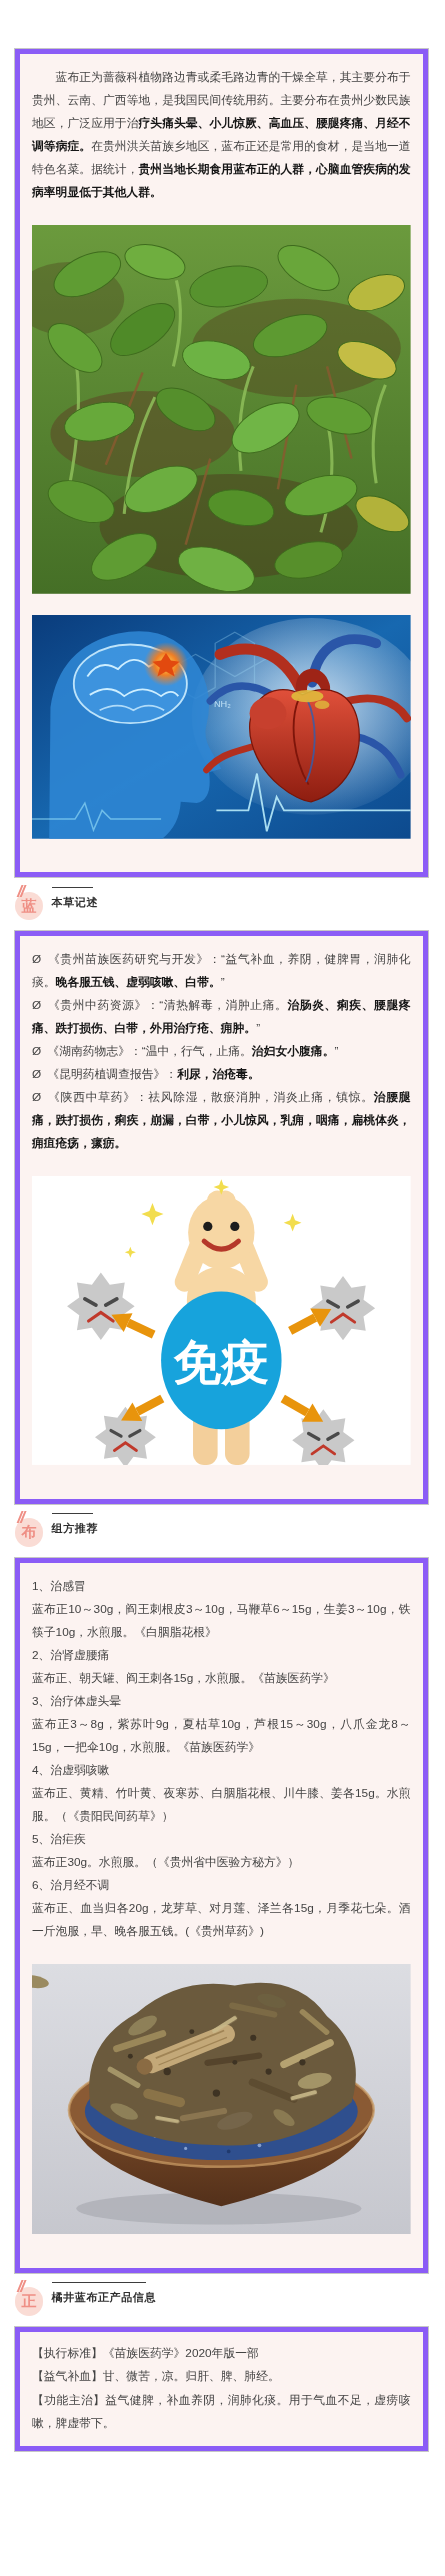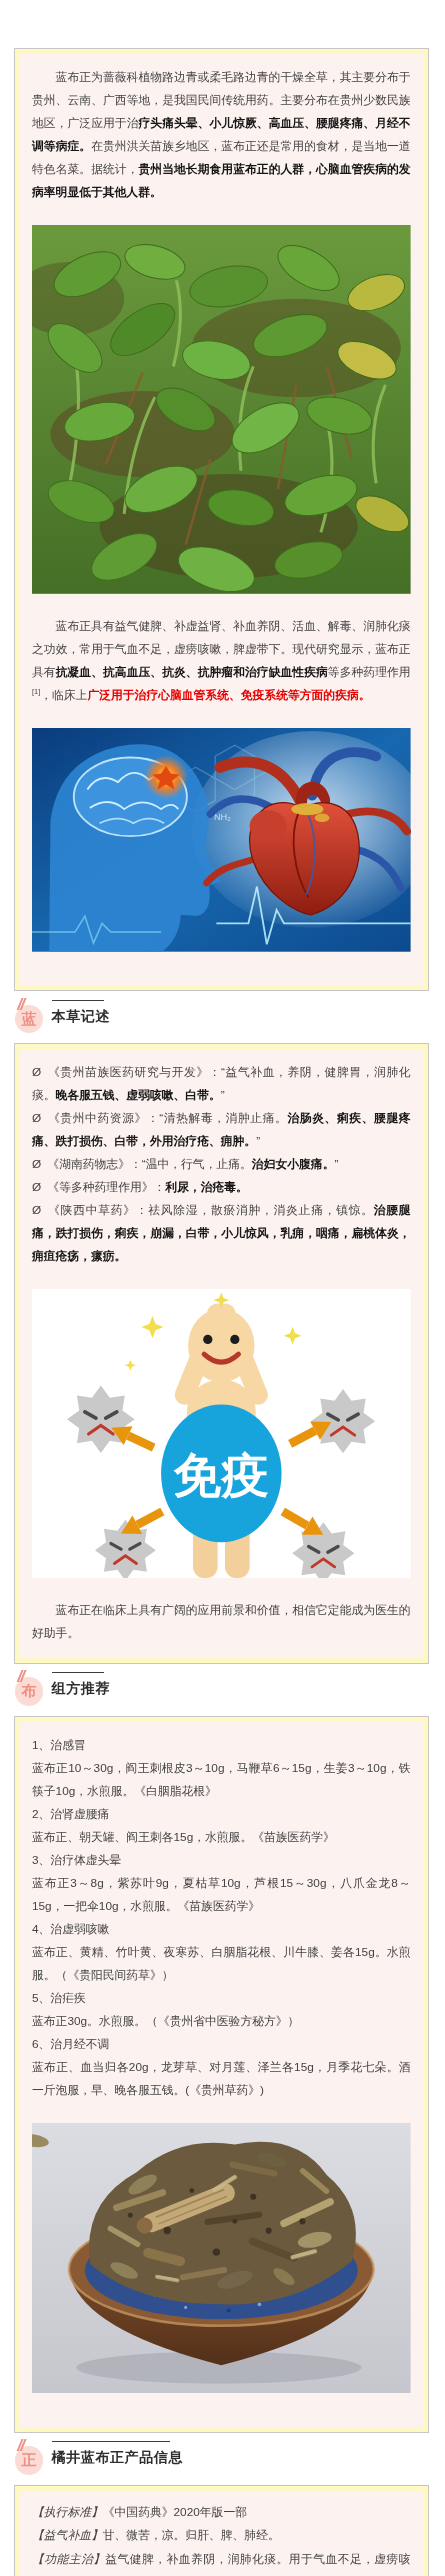--- a/index.html
+++ b/index.html
@@ -7,21 +7,21 @@
     width:445px;
     font-family:"Liberation Sans","DejaVu Sans",sans-serif;
     color:#434343;
     -webkit-font-smoothing:antialiased;
   }
   .spacer-top{height:48px;}
   .box{
     margin:0 16px 0 13.6px;
     border:0.6px solid #c6c6c6;
     padding:5px;
-    background:#fef9c3;
+    background:#8b5cf6;
   }
   .panel{
     background:#fcf3f1;
     padding:12.4px;
   }
   .panel.product-panel{padding:10px 12.4px;}
   .para{
     margin:0;
     font-size:11.8px;
     line-height:23px;
@@ -55,22 +55,22 @@
   }
   .badge{
     position:absolute;left:1.2px;top:6.2px;
     width:28.5px;height:28.5px;border-radius:50%;
     background:#fadcd5;color:#ef8f85;
     font-size:15px;font-weight:bold;line-height:28.5px;text-align:center;
     z-index:1;
   }
   .title-wrap{position:absolute;left:38px;top:1.2px;}
   .title-line{border-top:1.2px solid #3d3d3d;width:90%;margin-bottom:6.8px;}
-  .section-title{font-size:14px;font-weight:bold;color:#2f2f2f;letter-spacing:0.6px;}
-  .product-label{white-space:pre;font-style:italic;}
+  .section-title{font-size:11px;font-weight:bold;color:#2f2f2f;letter-spacing:0.6px;}
+  .product-label{white-space:pre;}
 </style>
 </head>
 <body>
 
 <div class="spacer-top"></div>
 
 <div class="box">
   <div class="panel">
     <p class="para"><span>蓝布正为蔷薇科植物路边青或柔毛路边青的干燥全草，其主要分布于贵州、云南、广西等地，是我国民间传统用药。主要分布在贵州少数民族地区，广泛应用于治</span><b class="seg-bold">疗头痛头晕、小儿惊厥、高血压、腰腿疼痛、月经不调等病症。</b><span>在贵州洪关苗族乡地区，蓝布正还是常用的食材，是当地一道特色名菜。据统计，</span><b class="seg-bold">贵州当地长期食用蓝布正的人群，心脑血管疾病的发病率明显低于其他人群。</b></p>
 
@@ -121,21 +121,20 @@
           <ellipse cx="340" cy="460" rx="54" ry="28" fill="#549129" transform="rotate(10 340 460)"></ellipse>
           <ellipse cx="470" cy="440" rx="60" ry="30" fill="#65a537" transform="rotate(-15 470 440)"></ellipse>
           <ellipse cx="570" cy="470" rx="46" ry="24" fill="#b2b23a" transform="rotate(25 570 470)"></ellipse>
           <ellipse cx="150" cy="540" rx="58" ry="30" fill="#5f9c33" transform="rotate(-28 150 540)"></ellipse>
           <ellipse cx="300" cy="560" rx="64" ry="32" fill="#6fb143" transform="rotate(18 300 560)"></ellipse>
           <ellipse cx="450" cy="545" rx="56" ry="28" fill="#578f2b" transform="rotate(-12 450 545)"></ellipse>
         </g>
       </svg>
     </figure>
 
-    <p class="para"><span>蓝布正具有益气健脾、补虚益肾、补血养阴、活血、解毒、润肺化痰之功效，常用于气血不足，虚痨咳嗽，脾虚带下。现代研究显示，蓝布正具有</span><b class="seg-bold">抗凝血、抗高血压、抗炎、抗肿瘤和治疗缺血性疾病</b><span>等多种药理作用</span><sup>[1]</sup><span>，临床上</span><b class="seg-red">广泛用于治疗心脑血管系统、免疫系统等方面的疾病。</b></p>
 
     <figure class="fig">
       <svg viewBox="0 0 616 364" xmlns="http://www.w3.org/2000/svg">
         <defs>
           <linearGradient id="hbg" x1="0" y1="0" x2="1" y2="1">
             <stop offset="0" stop-color="#0a3c7c"></stop>
               <stop offset="0.5" stop-color="#1768b0"></stop>
               <stop offset="1" stop-color="#0d4a8e"></stop>
           </linearGradient>
           <radialGradient id="hlight" cx="0.5" cy="0.45" r="0.6">
@@ -202,21 +201,21 @@
     <div class="title-line"></div>
     <div class="section-title">本草记述</div>
   </div>
 </div>
 
 <div class="box">
   <div class="panel">
     <p class="quote"><span class="bullet">Ø</span><span>《贵州苗族医药研究与开发》：“益气补血，养阴，健脾胃，润肺化痰。</span><b class="seg-bold">晚各服五钱、虚弱咳嗽、白带。</b><span>”</span></p>
     <p class="quote"><span class="bullet">Ø</span><span>《贵州中药资源》：“清热解毒，消肿止痛。</span><b class="seg-bold">治肠炎、痢疾、腰腿疼痛、跌打损伤、白带，外用治疗疮、痈肿。</b><span>”</span></p>
     <p class="quote"><span class="bullet">Ø</span><span>《湖南药物志》：“温中，行气，止痛。</span><b class="seg-bold">治妇女小腹痛。</b><span>”</span></p>
-    <p class="quote"><span class="bullet">Ø</span><span>《等多种药理作用》：</span><b class="seg-bold">利尿，治疮毒。</b><span></span></p>
+    <p class="quote"><span class="bullet">Ø</span><span>《昆明药植调查报告》：</span><b class="seg-bold">利尿，治疮毒。</b><span></span></p>
     <p class="quote"><span class="bullet">Ø</span><span>《陕西中草药》：祛风除湿，散瘀消肿，消炎止痛，镇惊。</span><b class="seg-bold">治腰腿痛，跌打损伤，痢疾，崩漏，白带，小儿惊风，乳痈，咽痛，扁桃体炎，痈疽疮疡，瘰疬。</b><span></span></p>
 
     <figure class="fig">
       <svg viewBox="0 0 616 470" xmlns="http://www.w3.org/2000/svg">
         <defs>
           <g id="virus-shape">
             <polygon points="55,0 35.1,14.5 38.9,38.9 14.5,35.1 0,55 -14.5,35.1 -38.9,38.9 -35.1,14.5 -55,0 -35.1,-14.5 -38.9,-38.9 -14.5,-35.1 0,-55 14.5,-35.1 38.9,-38.9 35.1,-14.5" fill="#c9c9c9"></polygon>
             <line x1="-26" y1="-12" x2="-8" y2="-2" stroke="#4a4a4a" stroke-width="6" stroke-linecap="round"></line>
             <line x1="26" y1="-12" x2="8" y2="-2" stroke="#4a4a4a" stroke-width="6" stroke-linecap="round"></line>
             <polyline points="-20,24 0,10 20,24" stroke="#c0392b" stroke-width="5" fill="none" stroke-linecap="round"></polyline>
@@ -255,21 +254,20 @@
         <use href="#arrow-shape" transform="translate(420,252) rotate(-28)"></use>
         <use href="#arrow-shape" transform="translate(212,362) rotate(152)"></use>
         <use href="#arrow-shape" transform="translate(408,362) rotate(30)"></use>
         <use href="#sparkle" transform="translate(196,62)"></use>
         <use href="#sparkle" transform="translate(424,76) scale(0.8)"></use>
         <use href="#sparkle" transform="translate(160,124) scale(0.5)"></use>
         <use href="#sparkle" transform="translate(308,18) scale(0.7)"></use>
       </svg>
     </figure>
 
-    <p class="para">蓝布正在临床上具有广阔的应用前景和价值，相信它定能成为医生的好助手。</p>
   </div>
 </div>
 
 <div class="section-header">
   <span class="slashes">//</span>
   <div class="badge">布</div>
   <div class="title-wrap">
     <div class="title-line"></div>
     <div class="section-title">组方推荐</div>
   </div>
@@ -378,19 +376,19 @@
   <span class="slashes">//</span>
   <div class="badge">正</div>
   <div class="title-wrap">
     <div class="title-line"></div>
     <div class="section-title">橘井蓝布正产品信息</div>
   </div>
 </div>
 
 <div class="box">
   <div class="panel product-panel">
-    <p class="line"><span class="product-label">【执行标准】</span><span>《中国药典》2020年版一部</span></p>
+    <p class="line"><span class="product-label">【执行标准】</span><span>《苗族医药学》2020年版一部</span></p>
     <p class="line"><span class="product-label">【益气补血】</span><span>甘、微苦，凉。归肝、脾、肺经。</span></p>
     <p class="line"><span class="product-label">【功能主治】</span><span>益气健脾，补血养阴，润肺化痰。用于气血不足，虚痨咳嗽，脾虚带下。</span></p>
 
   </div>
 </div>
 
 
 </body></html>

